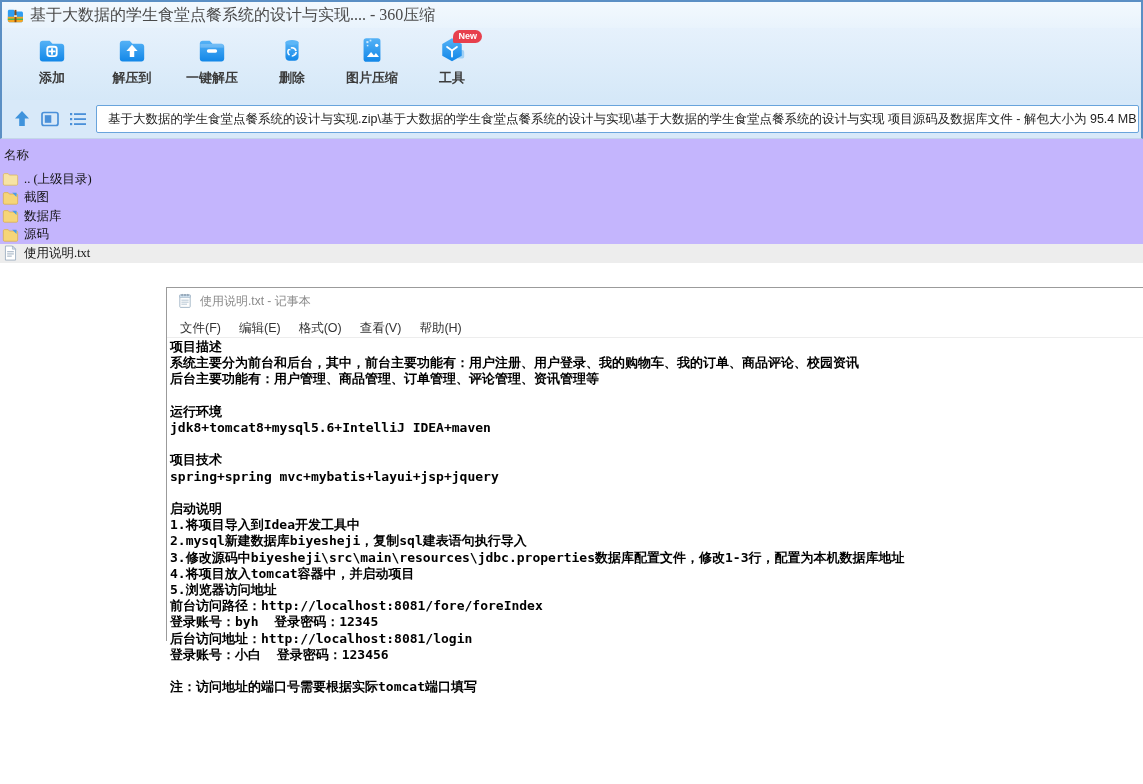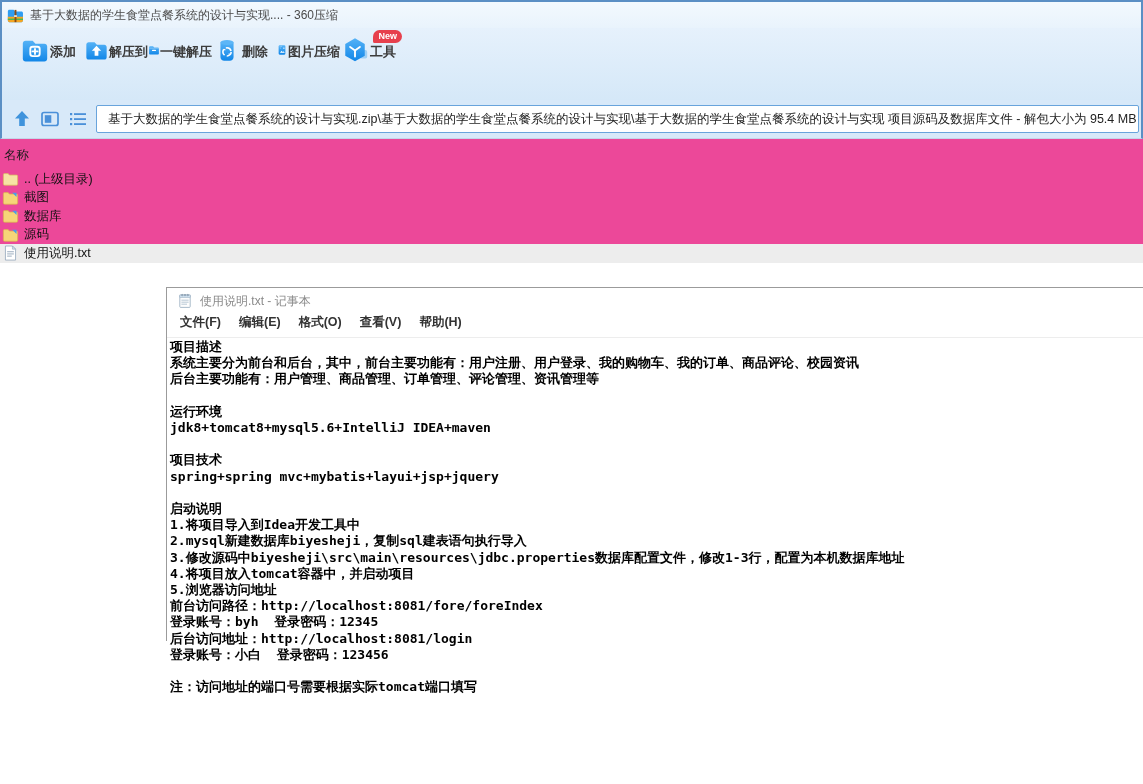--- a/index.html
+++ b/index.html
@@ -4,54 +4,54 @@
 <style>
   * { margin:0; padding:0; box-sizing:border-box; }
   html,body { width:1143px; height:784px; overflow:hidden; background:#fff;
     font-family:"Liberation Sans", sans-serif; }
   body { position:relative; }
 
   
   .chrome { border:2px solid #5b8fc4; border-bottom:1px solid #c3d6e9; }
   .titlebar { height:26px; display:flex; align-items:center; padding-left:5px;
     background:linear-gradient(#f3f9fe,#e9f3fc); }
-  .titlebar .apptitle { font-size:12px; color:#4a4a4a; margin-left:6px; }
+  .titlebar .apptitle { font-size:16px; color:#4a4a4a; margin-left:6px;font-family:Liberation Serif, serif; }
 
   .toolbar { height:72px; display:flex; align-items:flex-start; padding:7px 0 0 18px;
     background:linear-gradient(#e6f1fc,#d5e8f8); }
-  .tb-btn { width:64px; display:flex; flex-direction:row;
+  .tb-btn { width:64px; margin-right:16px; display:flex; flex-direction:column;
     align-items:center; position:relative; cursor:default; }
   .tb-btn .tbicon { width:30px; height:30px; }
   .tb-btn .tblabel { font-size:13px; color:#3c3c3c; margin-top:4px; white-space:nowrap;font-weight:bold; }
   .badge { position:absolute; top:-5px; right:2px; background:#e7404d; color:#fff;
     font-size:9px; line-height:13px; padding:0 5px; border-radius:8px 8px 8px 2px;
     font-weight:bold; }
 
   .addressbar { height:38px; display:flex; align-items:center;
     background:#d8e9f9; padding:0 2px 0 10px; }
   .nav-ic { width:20px; height:20px; margin-right:8px; }
   .addr-field { flex:1; height:28px; background:#fff; border:1px solid #69a4dc;
     border-radius:2px; display:flex; align-items:center; padding:0 6px; overflow:hidden; }
   .addr-field .path { font-size:12.5px; color:#222; white-space:nowrap; margin-left:5px; }
 
   
-  .filelist { background:#ec4899; }
+  .filelist { background:#c4b5fd;font-family:Liberation Serif, serif; }
   .fl-header { font-size:12.5px; color:#1b1b1b; padding:8px 0 6px 4px; }
   .fl-row { display:flex; align-items:center; height:18.5px; padding-left:2px; }
   .fl-row.selected { background:#ededed;align-items:center; }
   .fl-row .fname { font-size:12.5px; color:#111; margin-left:5px; }
   .fl-ic { width:17px; height:16px; flex:0 0 auto; }
 
   
   .notepad { position:absolute; left:166px; top:287px; width:977px; height:354px;
     background:#fff; border:1px solid #9b9b9b; border-right:none; border-bottom:none; }
   .np-titlebar { height:26px; display:flex; align-items:center; padding-left:10px; }
   .np-title { font-size:12px; color:#8a8a8a; margin-left:7px; }
-  .np-menubar { height:24px; display:flex; align-items:flex-start; padding-left:4px;
-    border-bottom:1px solid #ededed;font-weight:bold; }
+  .np-menubar { height:24px; display:flex; align-items:flex-end; padding-left:4px;
+    border-bottom:1px solid #ededed; }
   .np-menu-item { font-size:12.5px; color:#333; padding:0 9px; }
   .np-text { padding:1px 2px 0 3px; font-family:"DejaVu Sans Mono", monospace;
     font-size:13px; line-height:16.2px; color:#000; white-space:pre; overflow:hidden;
     height:446px;font-weight:bold; }
 </style>
 </head>
 <body>
 
 <svg width="0" height="0" style="position:absolute">
   <defs>

